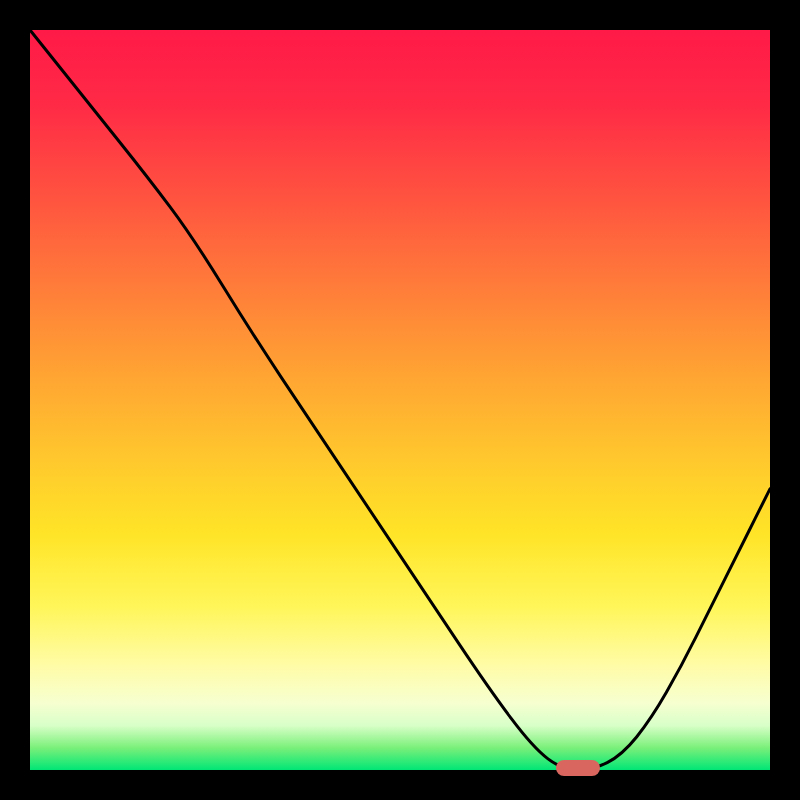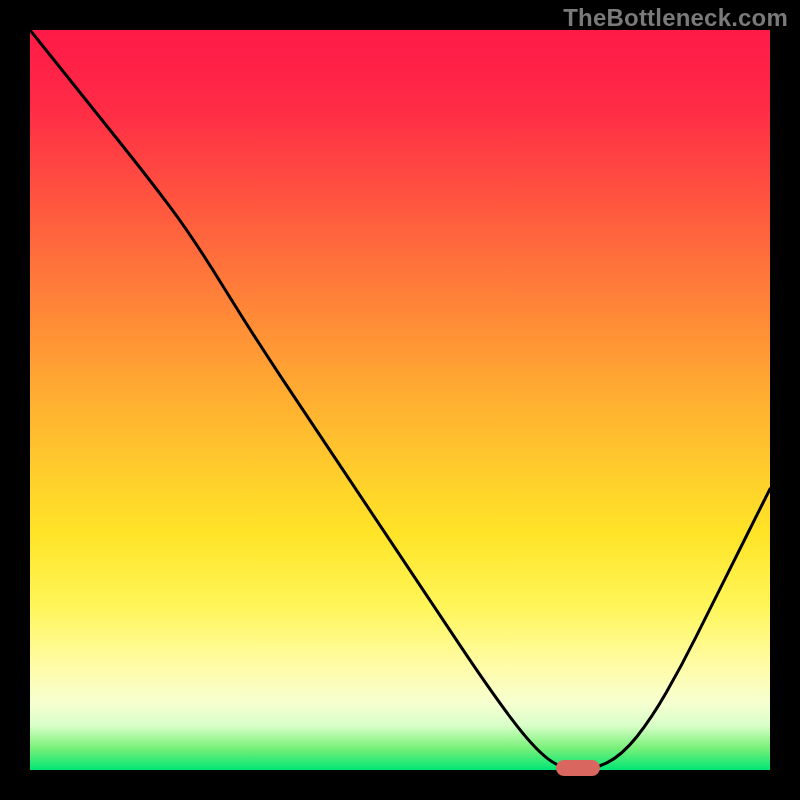--- a/index.html
+++ b/index.html
@@ -63,21 +63,20 @@
     height: 16px;
     background: #d9675f;
     border-radius: 8px;
   }
 </style>
 </head>
 <body>
 
 <div class="frame">
 
-  <div class="watermark">TheBottleneck.com</div>
 
   <div class="plot">
 
     <svg class="curve" viewBox="0 0 740 740" preserveAspectRatio="none">
       <path id="curve-path" fill="none" stroke="#000000" stroke-width="3" stroke-linecap="round" stroke-linejoin="round" d="M 0.0 0.0 Q 59.2 74.0 88.8 111.0 Q 118.4 148.0 140.6 177.6 Q 162.8 207.2 192.4 255.3 Q 222.0 303.4 251.6 347.8 Q 281.2 392.2 310.8 436.6 Q 340.4 481.0 370.0 525.4 Q 399.6 569.8 429.2 614.2 Q 458.8 658.6 481.0 688.2 Q 503.2 717.8 518.0 728.9 Q 532.8 740.0 547.6 740.0 Q 562.4 740.0 577.2 732.6 Q 592.0 725.2 606.8 706.7 Q 621.6 688.2 636.4 662.3 Q 651.2 636.4 666.0 606.8 Q 680.8 577.2 695.6 547.6 Q 710.4 518.0 725.2 488.4 T 740.0 458.8"></path>
     </svg>
 
     <div id="marker" class="marker" style="left: 525.6px; top: 730px; background: rgb(217, 103, 95);"></div>
 
   </div>

